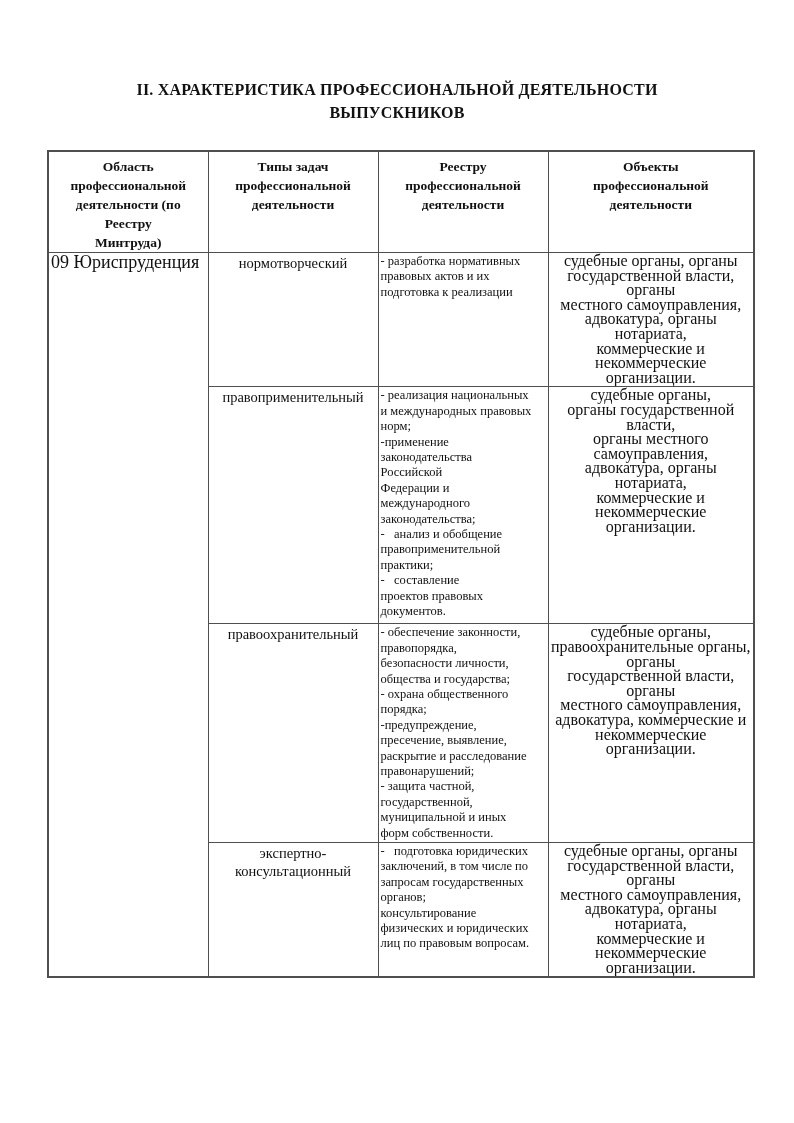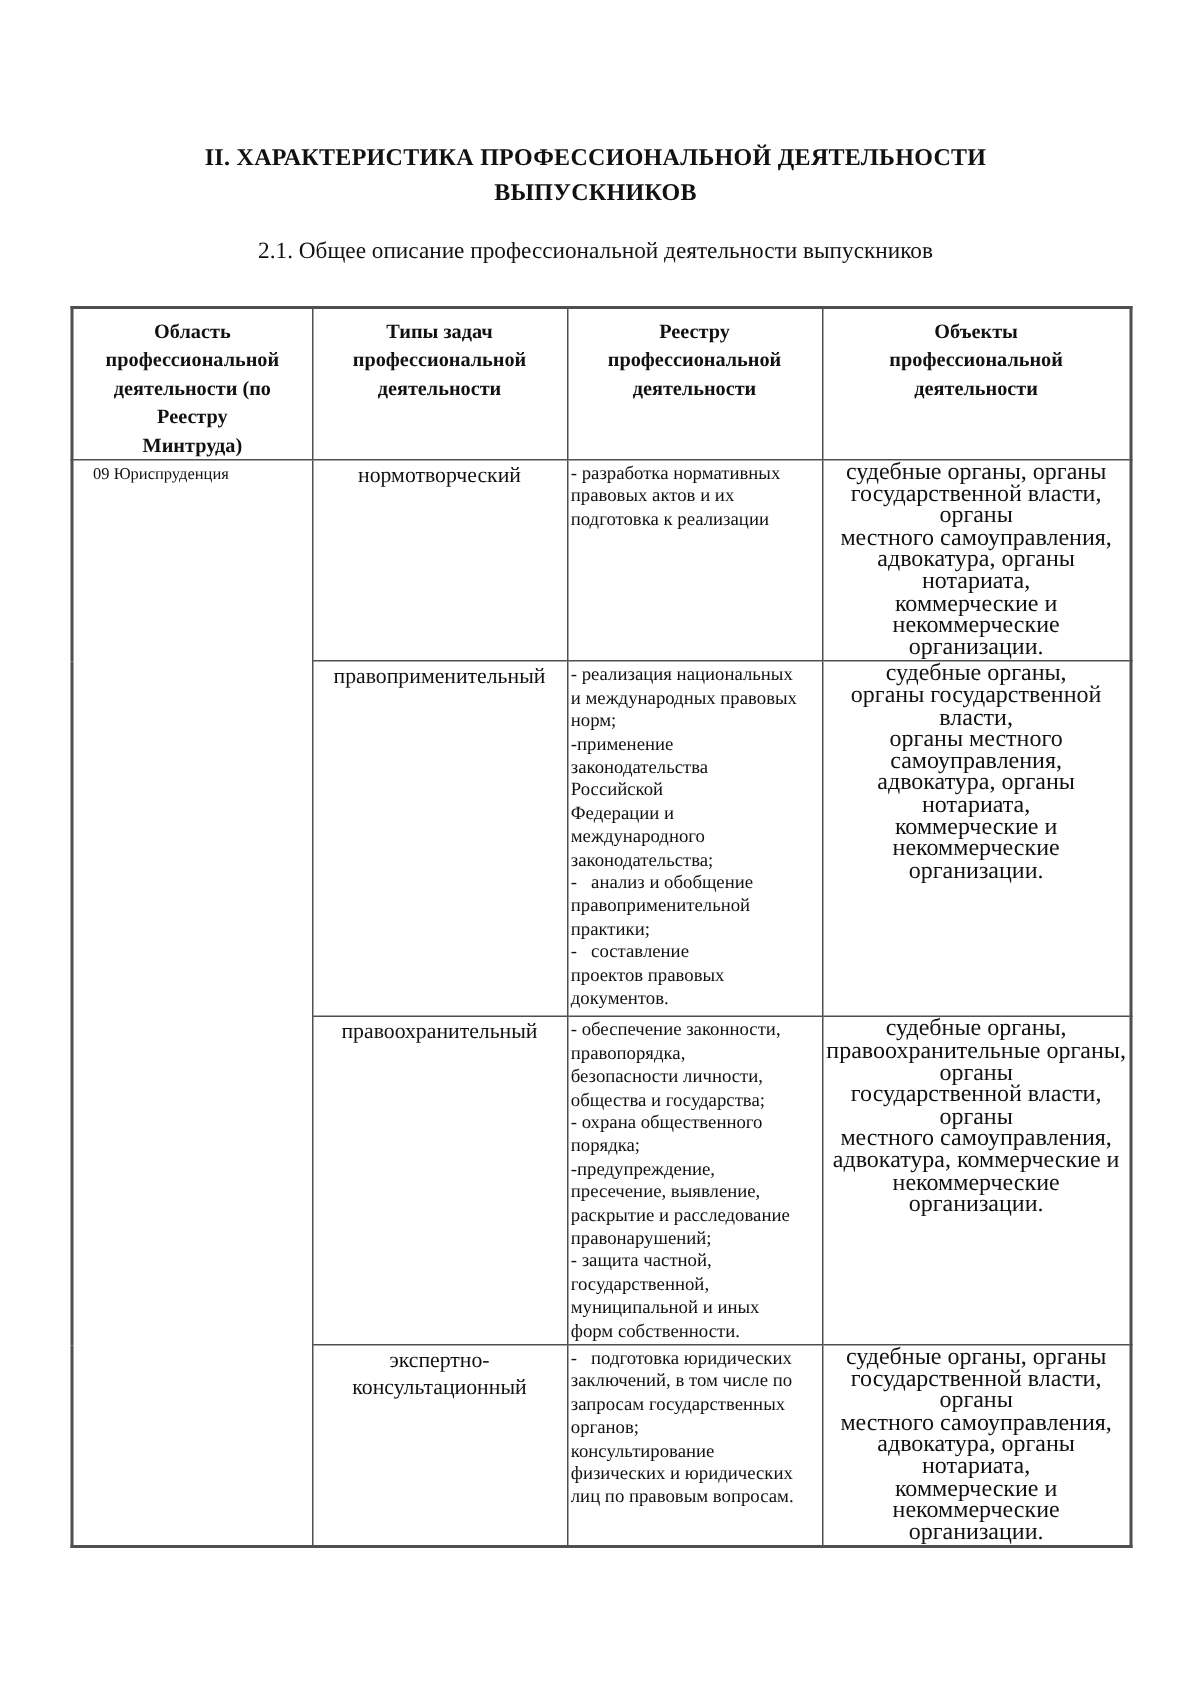--- a/index.html
+++ b/index.html
@@ -15,21 +15,21 @@
     overflow: hidden;
   }
   .page {
     position: relative;
     width: 794px;
     height: 1123px;
     box-sizing: border-box;
     padding-top: 78px;
   }
   .doc-title {
-    margin: 16px;
+    margin: 0;
     font-size: 16px;
     font-weight: bold;
     line-height: 23px;
     text-align: center;
     white-space: pre-line;
     letter-spacing: 0.2px;
   }
   .doc-subtitle {
     margin: 18px 0 0 0;
     font-size: 15.5px;
@@ -64,24 +64,24 @@
 
   th.col-header {
     font-size: 13.5px;
     font-weight: bold;
     line-height: 19px;
     text-align: center;
     white-space: pre-line;
     padding: 5px 2px 0 2px;
   }
   td.area-cell {
-    font-size: 11px;
+    font-size: 18px;
     line-height: 18px;
     text-align: left;
-    padding: 0 2px 0 13px;
+    padding: 0 2px 0 2px;
   }
   td.type-cell {
     font-size: 14.5px;
     line-height: 18px;
     text-align: center;
     white-space: pre-line;
     padding: 1px 2px 0 2px;
   }
   td.tasks-cell {
     font-size: 12.5px;
@@ -99,21 +99,20 @@
   }
 </style>
 </head>
 <body>
 
 <div class="page">
 
   <h1 class="doc-title">II. ХАРАКТЕРИСТИКА ПРОФЕССИОНАЛЬНОЙ ДЕЯТЕЛЬНОСТИ
 ВЫПУСКНИКОВ</h1>
 
-  <p class="doc-subtitle">2.1. Общее описание профессиональной деятельности выпускников</p>
 
   <table class="activity-table">
     <colgroup>
       <col class="c1">
         <col class="c2">
         <col class="c3">
         <col class="c4">
     </colgroup>
     <thead>
       <tr class="header-row">

